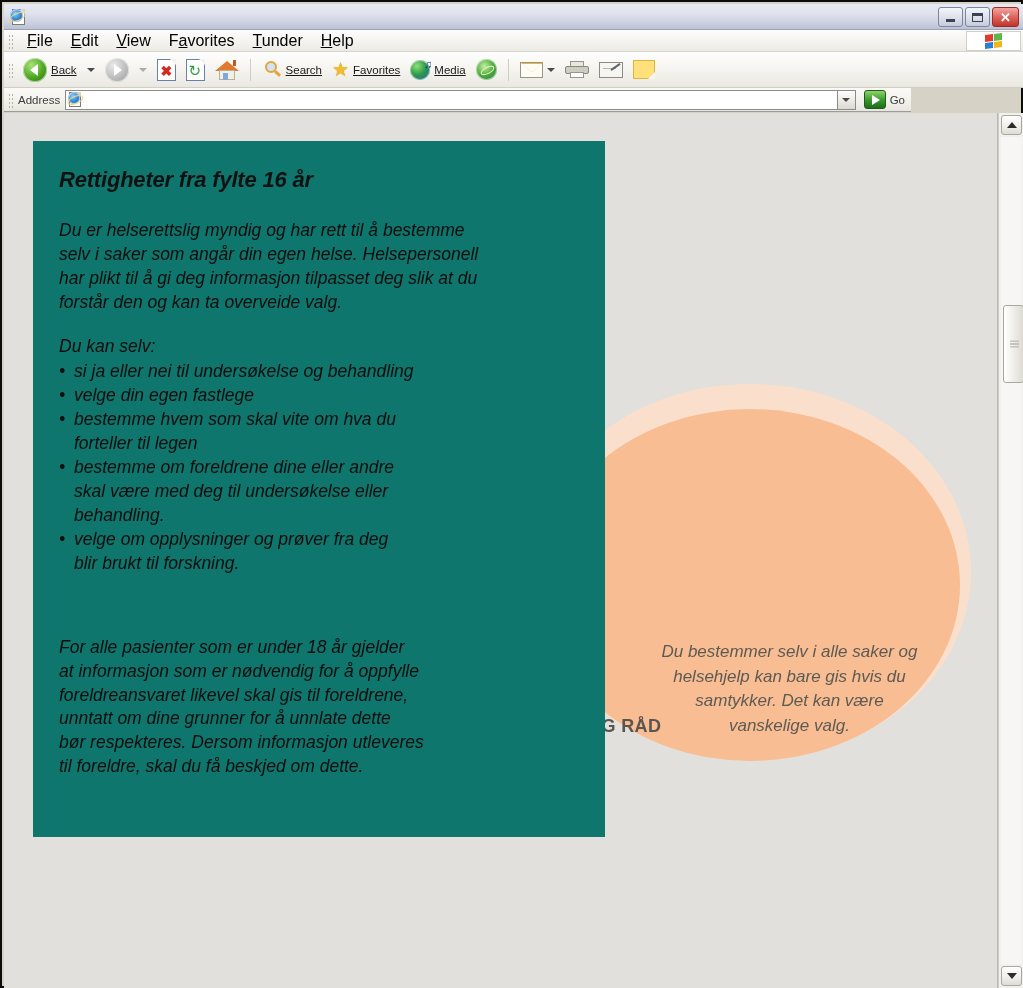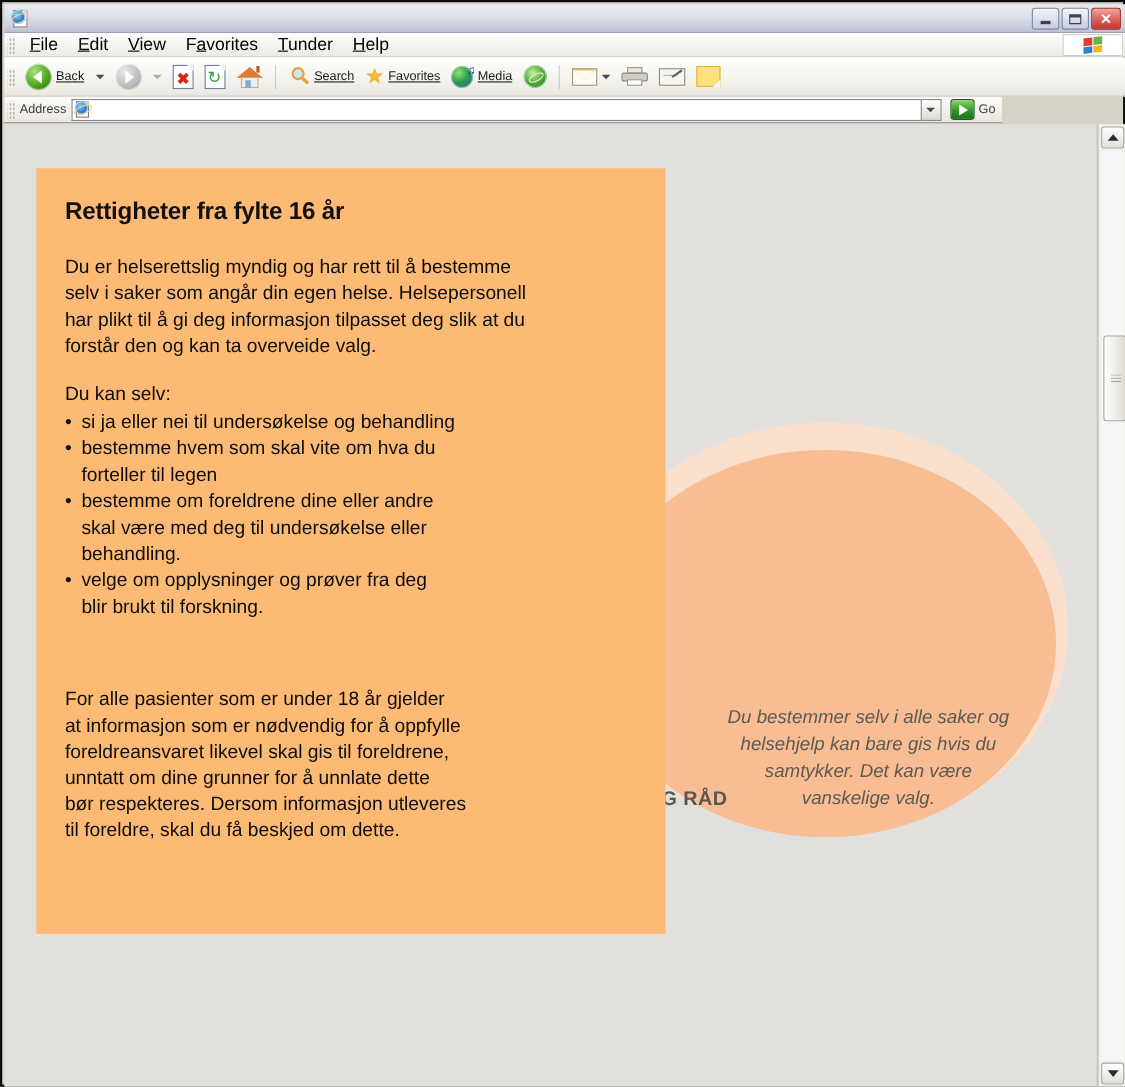--- a/index.html
+++ b/index.html
@@ -273,23 +273,24 @@
     position: absolute;
     left: 0; top: 0;
     width: 994px; height: 875px;
     background: #e1e0dc;
     border-right: 1px solid #b9b8b3;
   }
 
   
   .card {
     position: absolute;
-    left: 29px; top: 40px;
+    left: 29px; top: 28px;
     width: 572px; height: 696px;
-    background: #fdba74;
+    background: #0f766e;
+    font-style: italic;
   }
   .card-inner { padding: 26px 24px 0 26px; }
 
   .doc-title {
     font-size: 22px; font-weight: bold; color: #111;
     margin: 0 0 26px 0; letter-spacing: -0.2px;
   }
   .para {
     font-size: 17.5px; color: #0d0d0d; line-height: 1.37;
     margin: 0 0 20px 0; white-space: pre-line;
@@ -551,20 +552,21 @@
         <div class="card">
           <div class="card-inner">
             <h1 class="doc-title">Rettigheter fra fylte 16 år</h1>
             <p class="para">Du er helserettslig myndig og har rett til å bestemme
 selv i saker som angår din egen helse. Helsepersonell
 har plikt til å gi deg informasjon tilpasset deg slik at du
  forstår den og kan ta overveide valg.</p>
             <p class="lead-in">Du kan selv:</p>
             <ul class="blist">
               <li>si ja eller nei til undersøkelse og behandling</li>
+              <li>velge din egen fastlege</li>
               <li>bestemme hvem som skal vite om hva du
 forteller til legen</li>
               <li>bestemme om foreldrene dine eller andre
 skal være med deg til undersøkelse eller
 behandling.</li>
               <li>velge om opplysninger og prøver fra deg
 blir brukt til forskning.</li>
             </ul>
             <p class="para tail">For alle pasienter som er under 18 år gjelder
 at informasjon som er nødvendig for å oppfylle

